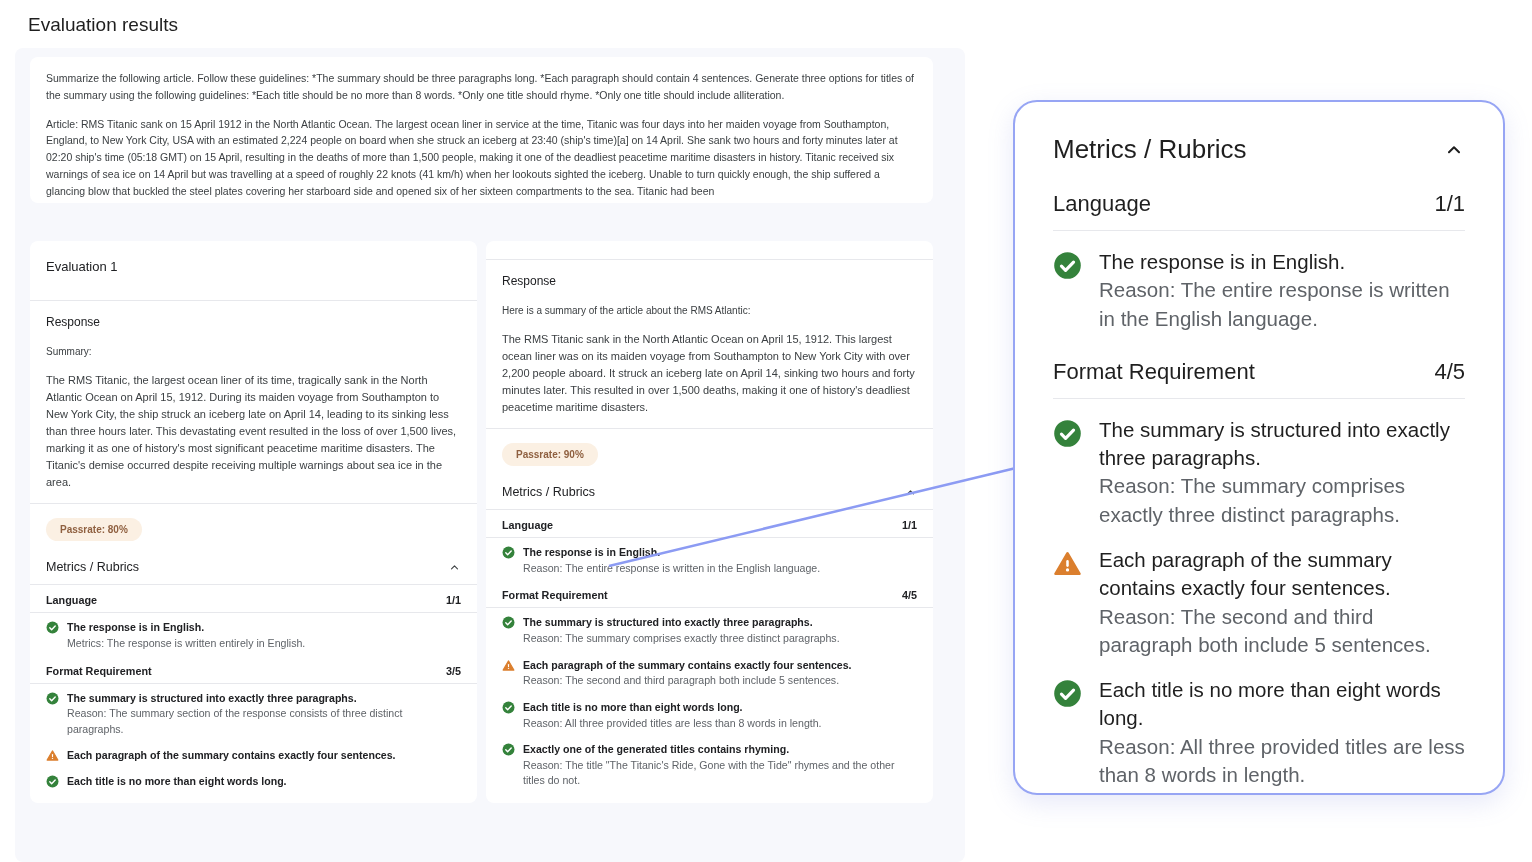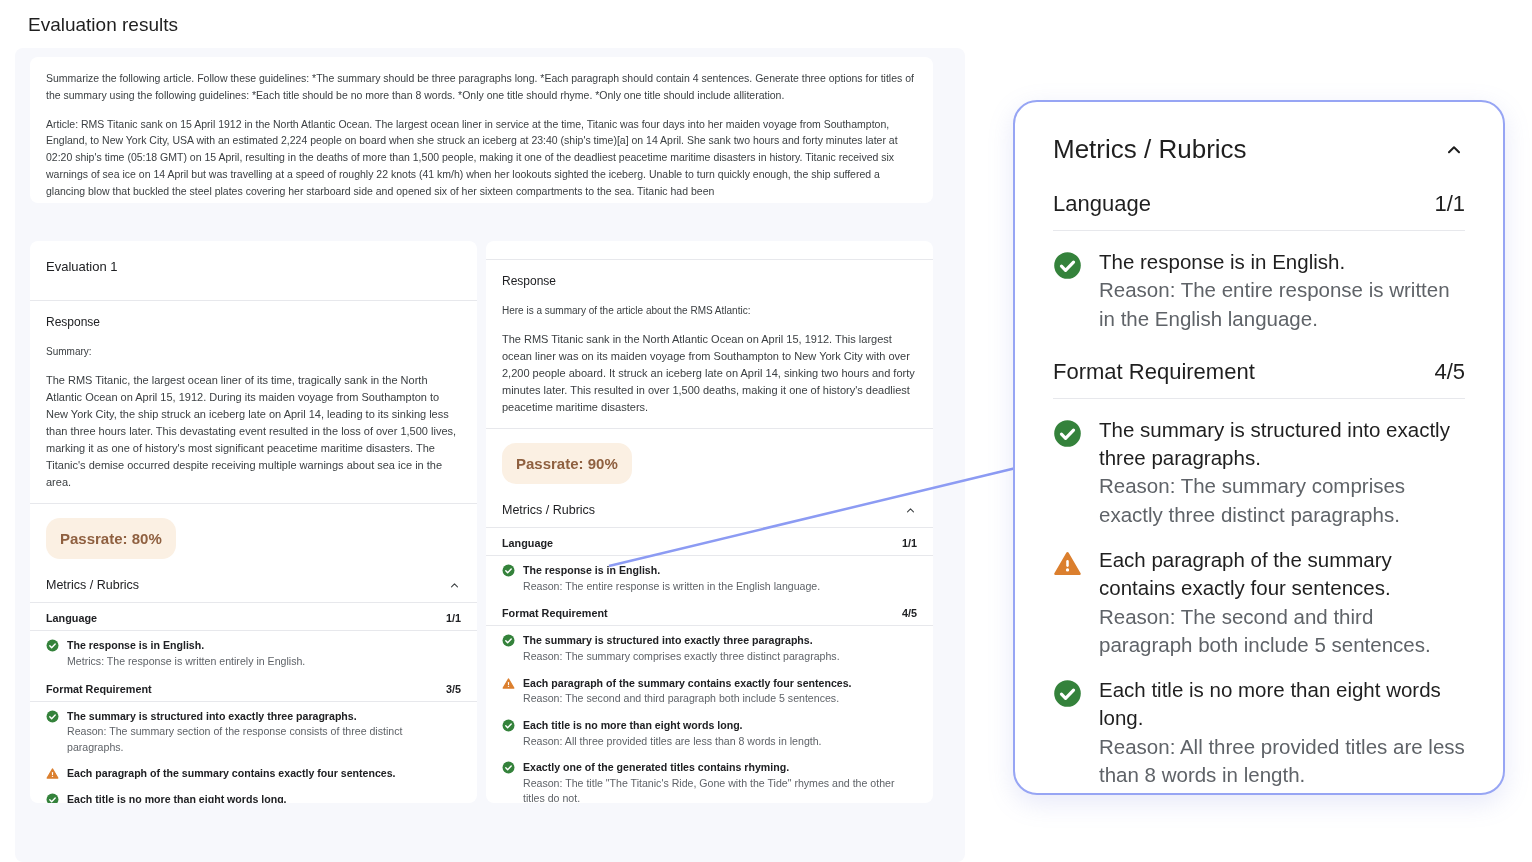--- a/index.html
+++ b/index.html
@@ -23,21 +23,21 @@
   .eval-title { font-size:13px; color:#202124; margin-bottom:26px; }
   .divider { height:1px; background:#e7e8ec; }
   .eval-card .divider.full { margin-left:-16px; margin-right:-16px; }
   .response-label { margin-top:14px; font-size:12px; color:#202124; }
   .intro { margin-top:15px; font-size:10px; color:#3c4043; line-height:1.5; }
   .summary { margin-top:13px; font-size:11px; color:#3c4043; line-height:1.55; }
   .divider.after-summary { margin-top:12px; }
 
   .passrate { display:inline-block; margin:14px 0 2px;
     background:var(--badge-bg,#fbf0e3); color:var(--badge-text,#8f6040);
-    font-size:15px; font-weight:bold; padding:12px 14px; border-radius:14px; }
+    font-size:10px; font-weight:bold; padding:6px 14px; border-radius:14px; }
 
   .metrics-header { display:flex; justify-content:space-between; align-items:center;
     margin-top:17px; font-size:12.5px; color:#202124; }
   .divider.after-mh { margin-top:10px; }
   .chevron { width:13px; height:13px; display:inline-block; cursor:pointer; }
   .chevron svg { width:100%; height:100%; display:block; }
   .chevron.big { width:22px; height:22px; }
 
   .metrics-list .metric-group-head { display:flex; justify-content:space-between;
     font-size:10.8px; font-weight:bold; color:#202124; padding:9px 0 6px; }

